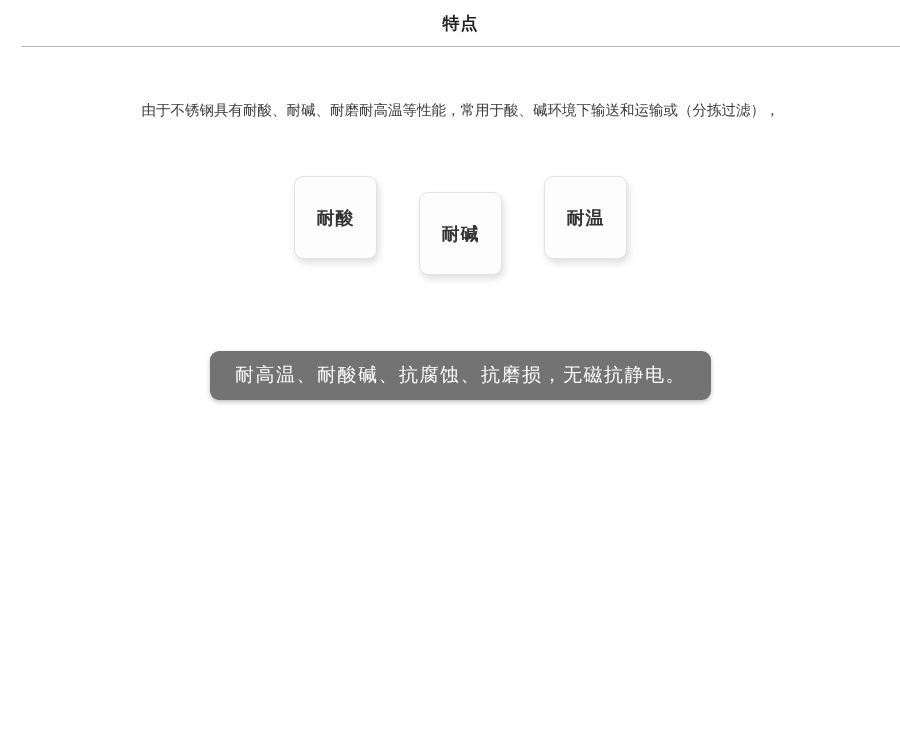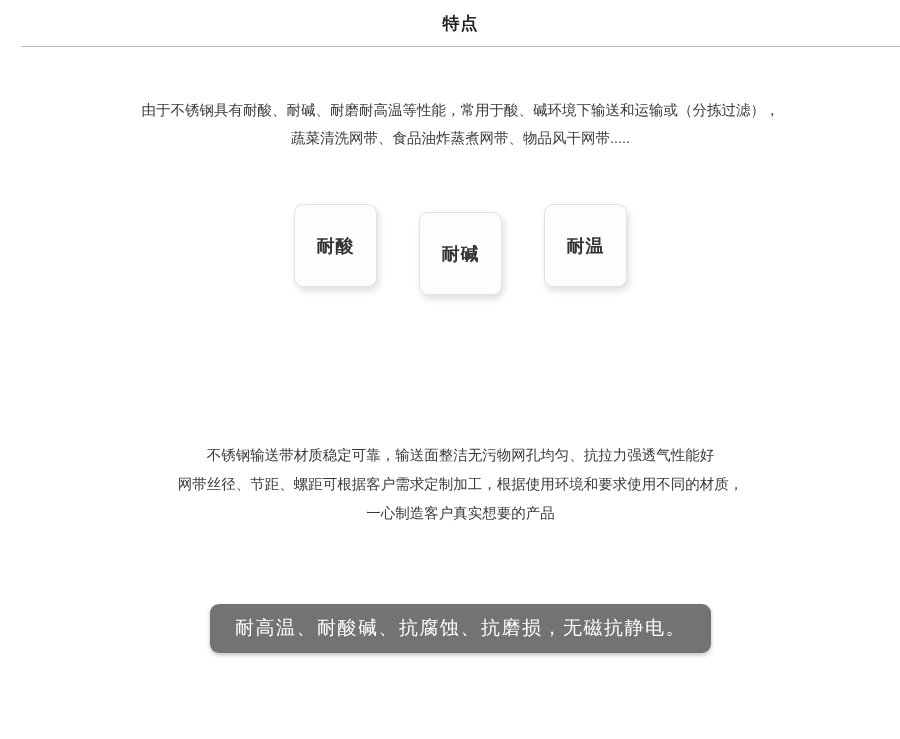--- a/index.html
+++ b/index.html
@@ -71,21 +71,21 @@
     justify-content: center;
     box-sizing: border-box;
   }
   .card-label {
     font-size: 18px;
     font-weight: bold;
     color: #333333;
     letter-spacing: 1px;
   }
   .card:nth-child(1) { margin-top: 0px; }
-  .card:nth-child(2) { margin-top: 8px; }
+  .card:nth-child(2) { margin-top: 16px; }
   .card:nth-child(3) { margin-top: 0px; }
   .card:nth-child(4) { margin-top: 0px; }
 
   
   .detail {
     margin-top: 146px;
     text-align: center;
     font-size: 14.5px;
     line-height: 29px;
     color: #3a3a3a;
@@ -116,38 +116,32 @@
 <body>
 
 <div class="page">
 
   <div class="header">
     <div class="header-title">特点</div>
   </div>
 
   <div class="intro">
     <span class="line">由于不锈钢具有耐酸、耐碱、耐磨耐高温等性能，常用于酸、碱环境下输送和运输或（分拣过滤），</span>
-    <span class="line">蔬菜清洗网带、食品油炸蒸煮网带、物品风干网带.....</span>
   </div>
 
   <div class="cards">
     <div class="card">
       <span class="card-label">耐酸</span>
     </div>
     <div class="card">
       <span class="card-label">耐碱</span>
     </div>
     <div class="card">
       <span class="card-label">耐温</span>
     </div>
   </div>
 
-  <div class="detail">
-    <span class="line">不锈钢输送带材质稳定可靠，输送面整洁无污物网孔均匀、抗拉力强透气性能好</span>
-    <span class="line">网带丝径、节距、螺距可根据客户需求定制加工，根据使用环境和要求使用不同的材质，</span>
-    <span class="line">一心制造客户真实想要的产品</span>
-  </div>
 
   <div class="banner-wrap">
     <div class="banner">耐高温、耐酸碱、抗腐蚀、抗磨损，无磁抗静电。</div>
   </div>
 
 </div>
 
 </body></html>

